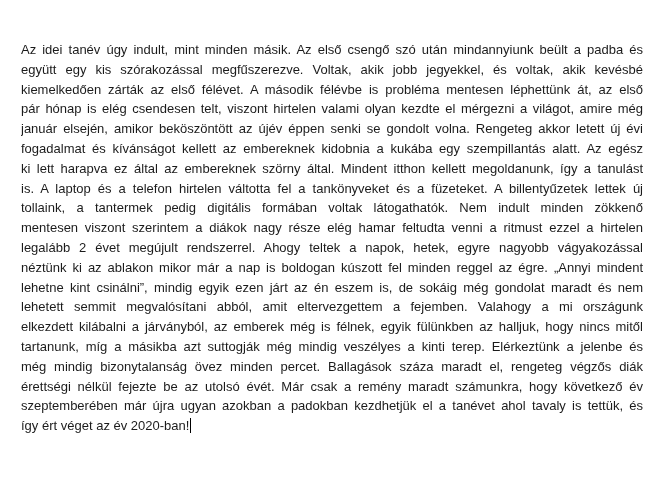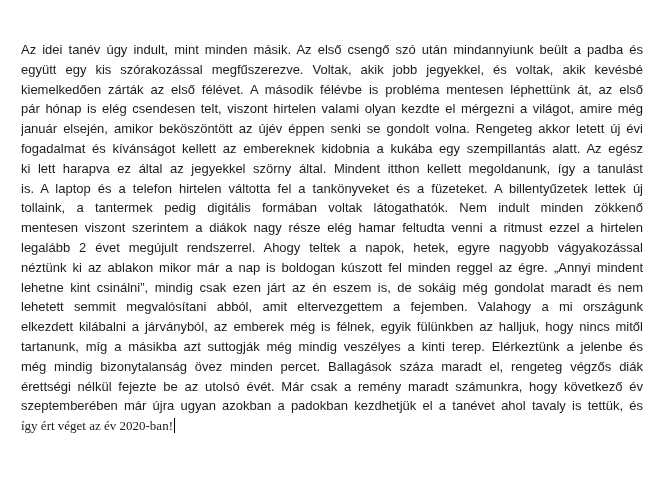--- a/index.html
+++ b/index.html
@@ -33,21 +33,20 @@
     line-height: 19.8px;
     overflow: hidden;
     text-align: justify;
     text-align-last: justify;
     -moz-text-align-last: justify;
     white-space: normal;
   }
   .line.last {
     text-align: right;
     text-align-last: left;
-    font-family: Liberation Serif, serif;
     -moz-text-align-last: left;
   }
   .caret {
     display: inline-block;
     width: 1px;
     height: 15px;
     background: #000000;
     vertical-align: -3px;
     margin-left: 1px;
   }
@@ -56,27 +55,27 @@
 <body>
 
 <div class="page">
   <div class="para">
     <div class="line">Az idei tanév úgy indult, mint minden másik. Az első csengő szó után mindannyiunk beült a padba és</div>
     <div class="line">együtt egy kis szórakozással megfűszerezve. Voltak, akik jobb jegyekkel, és voltak, akik kevésbé</div>
     <div class="line">kiemelkedően zárták az első félévet.  A második félévbe is probléma mentesen léphettünk át, az első</div>
     <div class="line">pár hónap is elég csendesen telt, viszont hirtelen valami olyan kezdte el mérgezni a világot, amire még</div>
     <div class="line">január elsején, amikor beköszöntött az újév éppen senki se gondolt volna. Rengeteg akkor letett új évi</div>
     <div class="line">fogadalmat és kívánságot kellett az embereknek kidobnia a kukába egy szempillantás alatt. Az egész</div>
-    <div class="line">ki lett harapva ez által az jegyekkel szörny által. Mindent itthon kellett megoldanunk, így a tanulást</div>
+    <div class="line">ki lett harapva ez által az embereknek szörny által. Mindent itthon kellett megoldanunk, így a tanulást</div>
     <div class="line">is. A laptop és a telefon hirtelen váltotta fel a tankönyveket és a füzeteket. A billentyűzetek lettek új</div>
     <div class="line">tollaink, a tantermek pedig digitális formában voltak látogathatók. Nem indult minden zökkenő</div>
     <div class="line">mentesen viszont szerintem a diákok nagy része elég hamar feltudta venni a ritmust ezzel a hirtelen</div>
     <div class="line">legalább 2 évet megújult rendszerrel. Ahogy teltek a napok, hetek, egyre nagyobb vágyakozással</div>
     <div class="line">néztünk ki az ablakon mikor már a nap is boldogan kúszott fel minden reggel az égre. „Annyi mindent</div>
-    <div class="line">lehetne kint csinálni”, mindig csak ezen járt az én eszem is, de sokáig még gondolat maradt és nem</div>
+    <div class="line">lehetne kint csinálni”, mindig egyik ezen járt az én eszem is, de sokáig még gondolat maradt és nem</div>
     <div class="line">lehetett semmit megvalósítani abból, amit eltervezgettem a fejemben. Valahogy a mi országunk</div>
     <div class="line">elkezdett kilábalni a járványból, az emberek még is félnek, egyik fülünkben az halljuk, hogy nincs mitől</div>
     <div class="line">tartanunk, míg a másikba azt suttogják még mindig veszélyes a kinti terep. Elérkeztünk a jelenbe és</div>
     <div class="line">még mindig bizonytalanság övez minden percet. Ballagások száza maradt el, rengeteg végzős diák</div>
     <div class="line">érettségi nélkül fejezte be az utolsó évét. Már csak a remény maradt számunkra, hogy következő év</div>
     <div class="line">szeptemberében már újra ugyan azokban a padokban kezdhetjük el a tanévet ahol tavaly is tettük, és</div>
     <div class="line last"><span>így ért véget az év 2020-ban!</span><span class="caret"></span></div>
   </div>
 </div>
 

